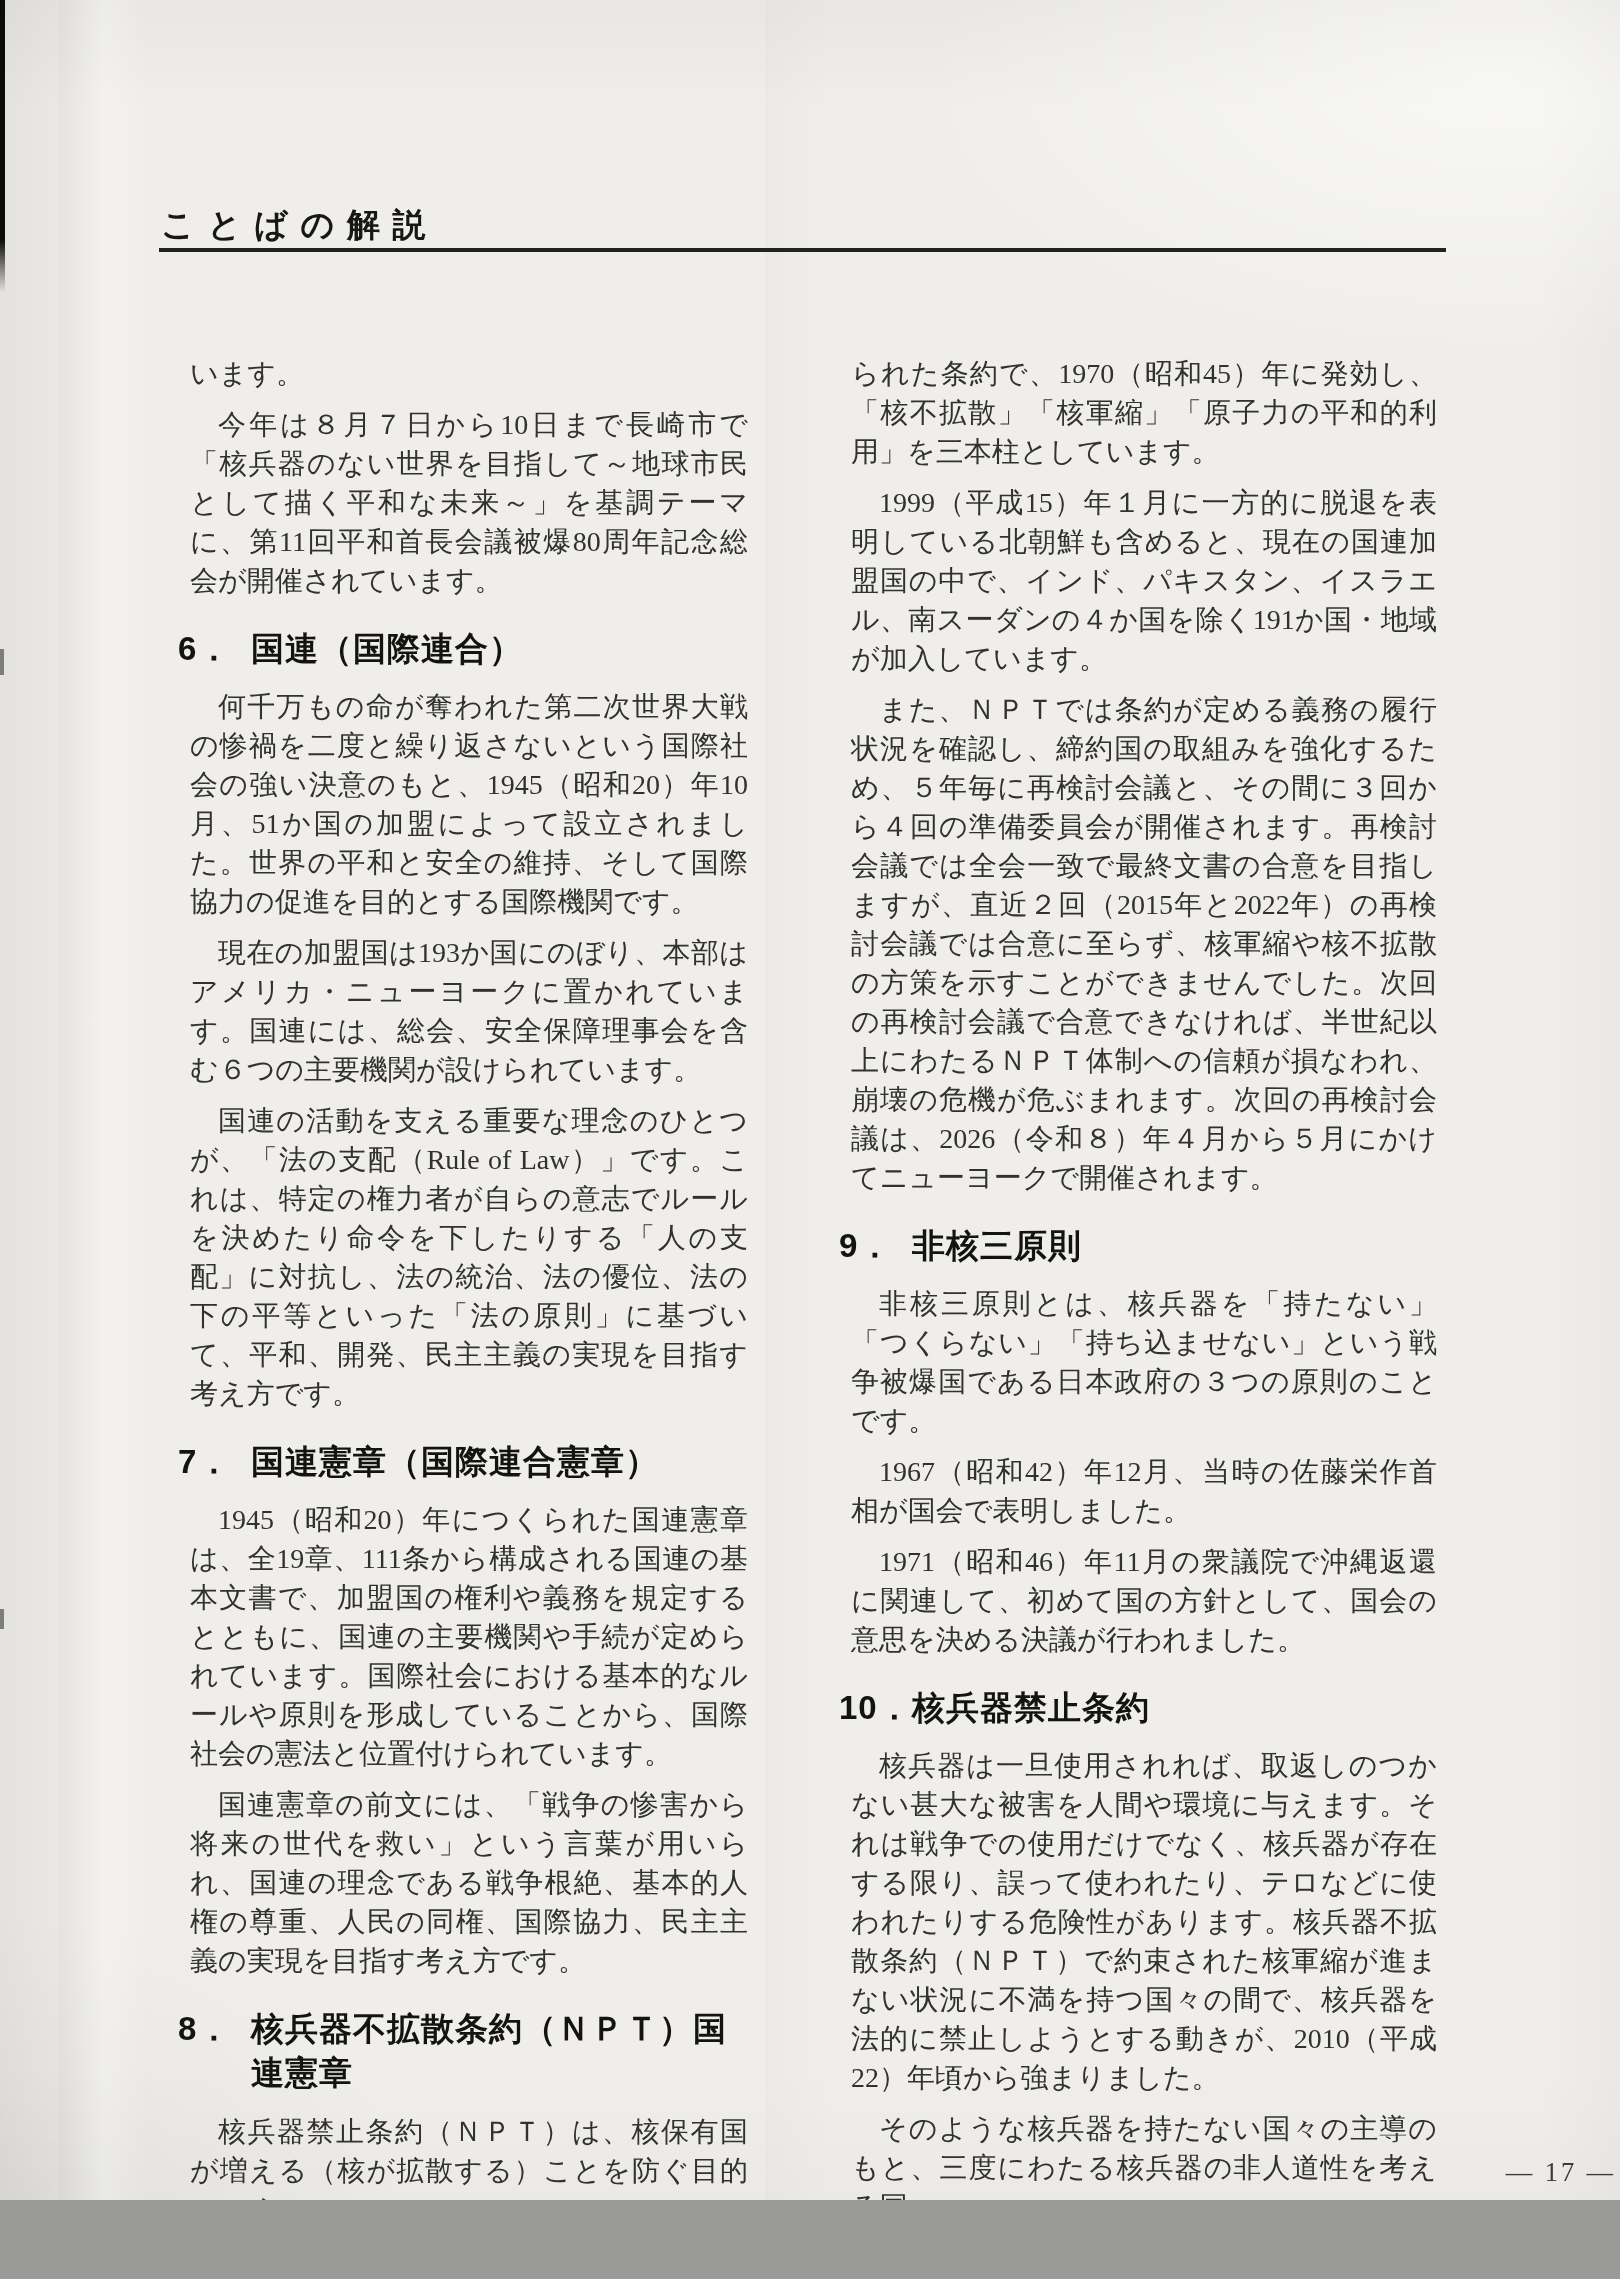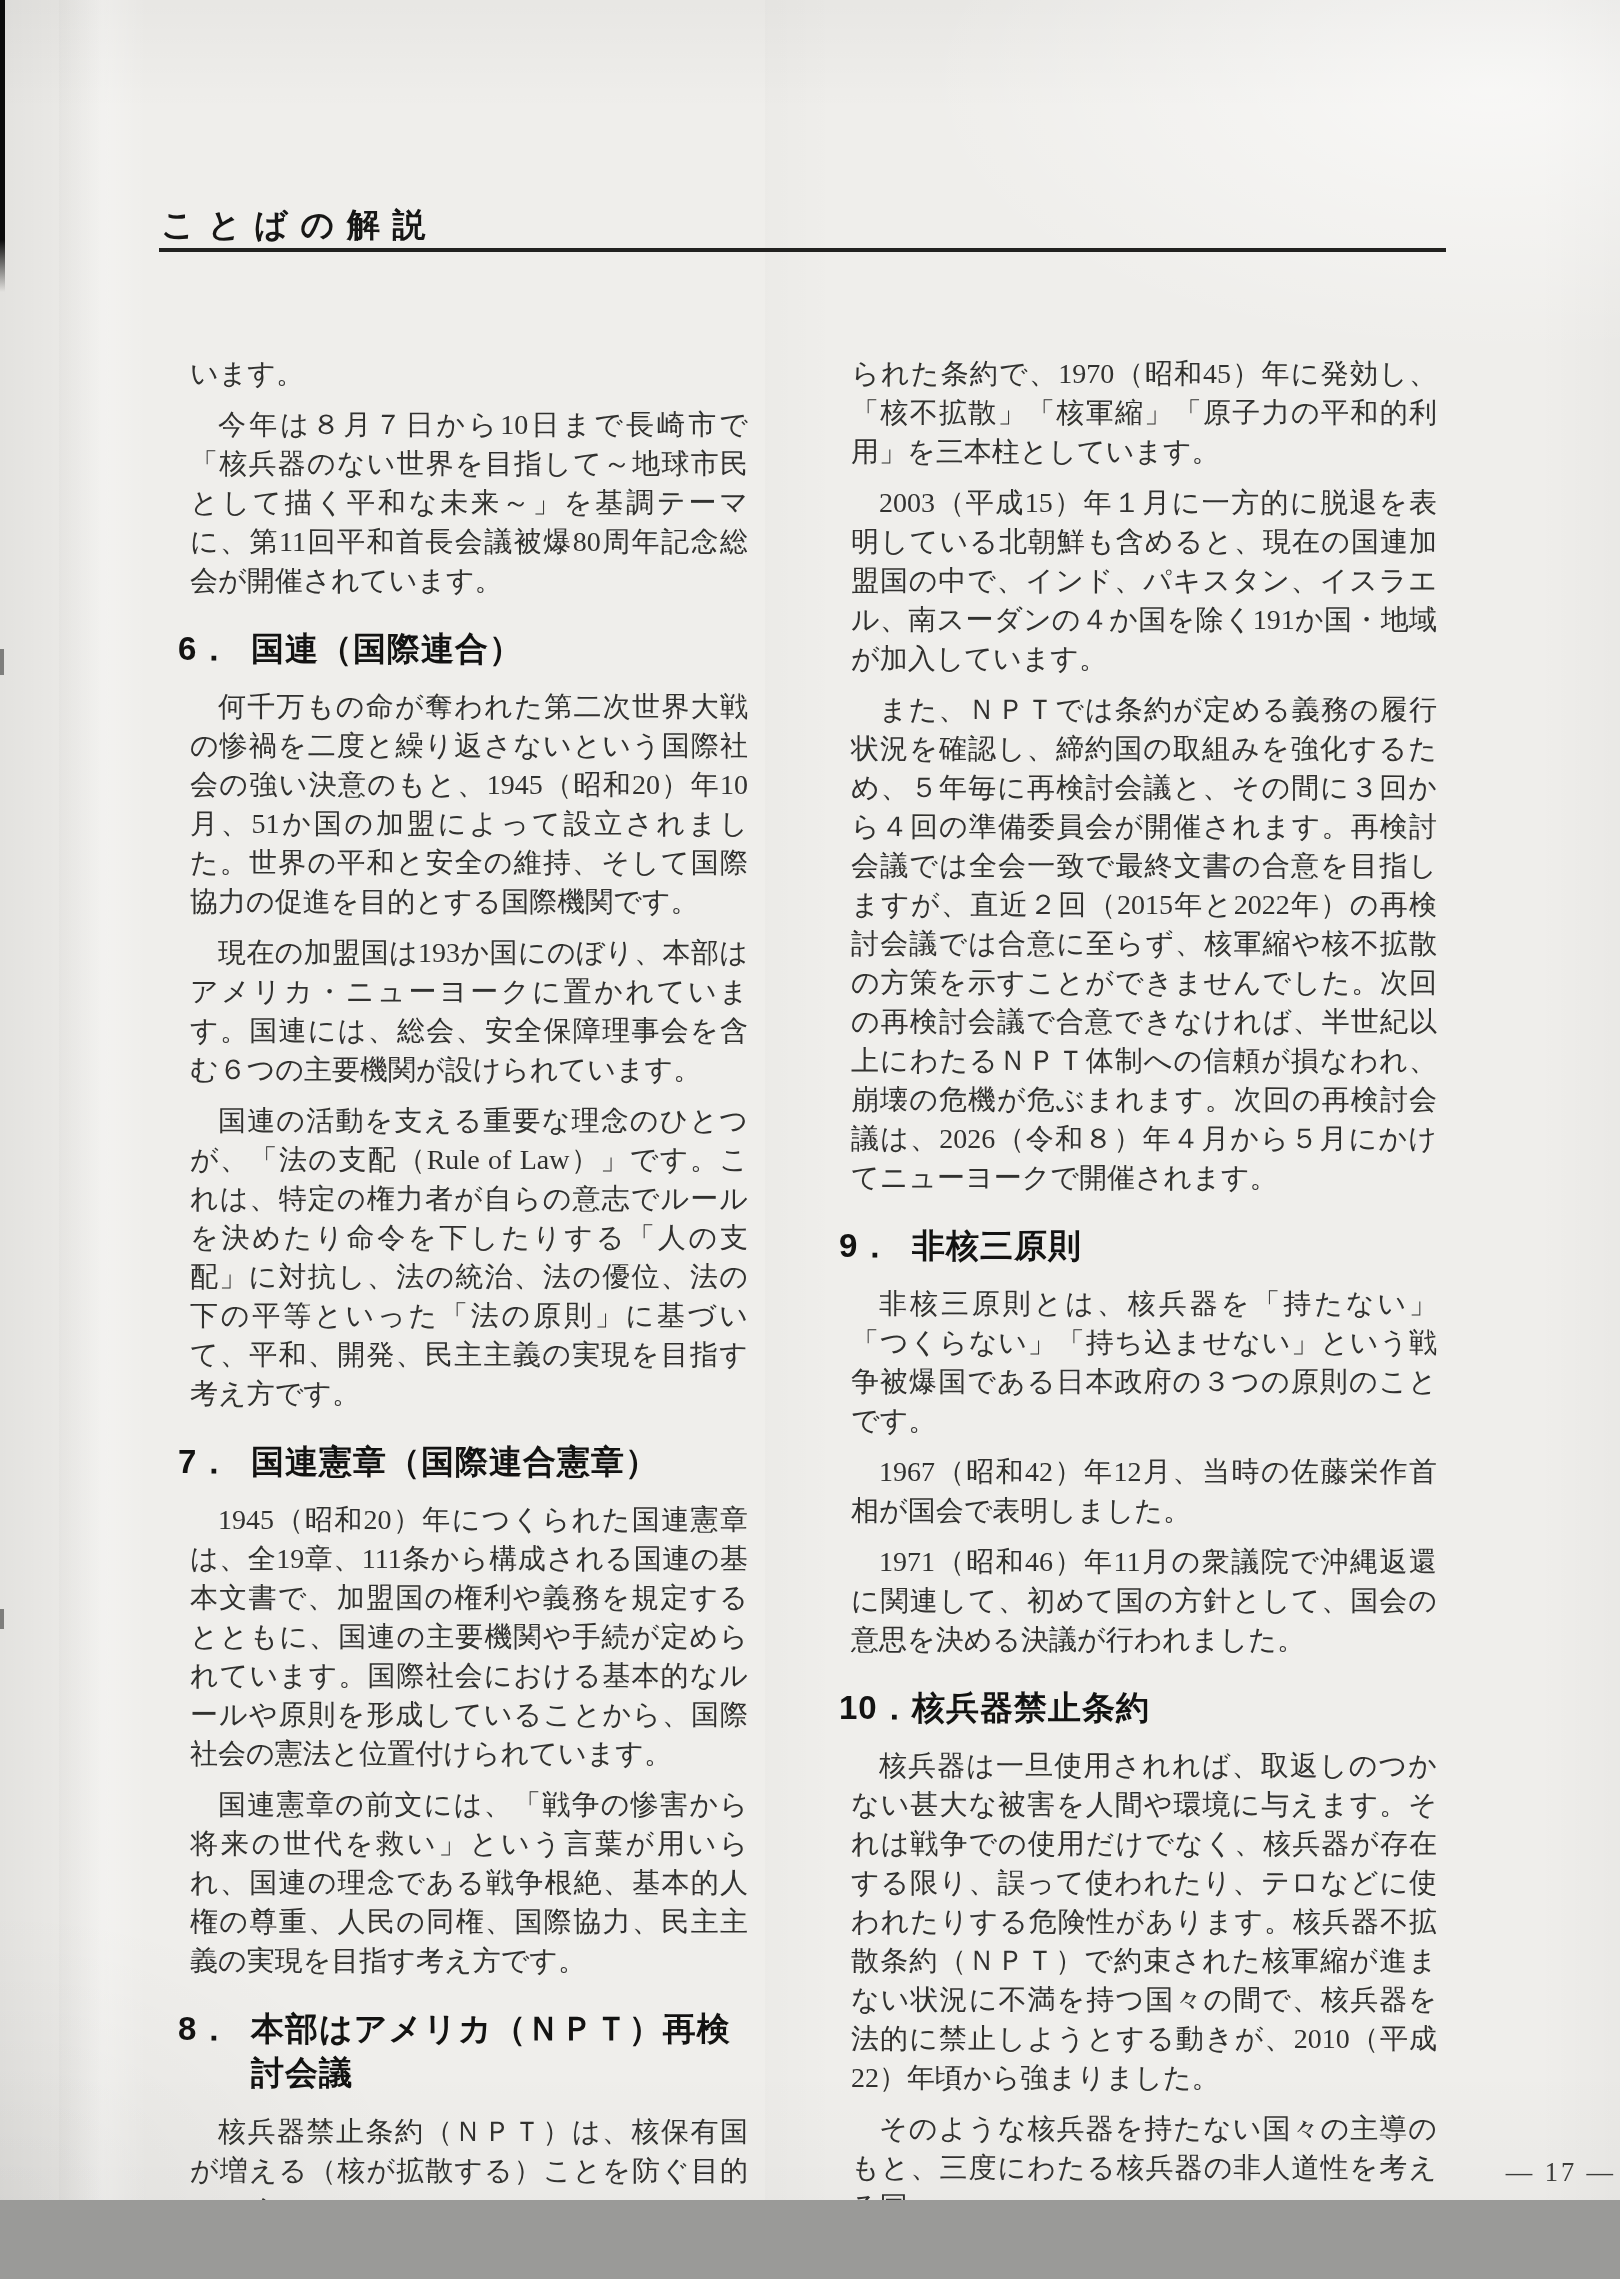--- a/index.html
+++ b/index.html
@@ -85,27 +85,27 @@
       <p class="body-para indent">現在の加盟国は193か国にのぼり、本部はアメリカ・ニューヨークに置かれています。国連には、総会、安全保障理事会を含む６つの主要機関が設けられています。</p>
       <p class="body-para indent">国連の活動を支える重要な理念のひとつが、「法の支配（Rule of Law）」です。これは、特定の権力者が自らの意志でルールを決めたり命令を下したりする「人の支配」に対抗し、法の統治、法の優位、法の下の平等といった「法の原則」に基づいて、平和、開発、民主主義の実現を目指す考え方です。</p>
       <h2 class="sec-heading">
         <span class="sec-num">7．</span>
         <span class="sec-text">国連憲章（国際連合憲章）</span>
       </h2>
       <p class="body-para indent">1945（昭和20）年につくられた国連憲章は、全19章、111条から構成される国連の基本文書で、加盟国の権利や義務を規定するとともに、国連の主要機関や手続が定められています。国際社会における基本的なルールや原則を形成していることから、国際社会の憲法と位置付けられています。</p>
       <p class="body-para indent">国連憲章の前文には、「戦争の惨害から将来の世代を救い」という言葉が用いられ、国連の理念である戦争根絶、基本的人権の尊重、人民の同権、国際協力、民主主義の実現を目指す考え方です。</p>
       <h2 class="sec-heading">
         <span class="sec-num">8．</span>
-        <span class="sec-text">本部はアメリカ（ＮＰＴ）再検討会議</span>
+        <span class="sec-text">核兵器不拡散条約（ＮＰＴ）国連憲章</span>
       </h2>
       <p class="body-para indent">核兵器禁止条約（ＮＰＴ）は、核保有国が増える（核が拡散する）ことを防ぐ目的につく</p>
     </div>
   <div class="col col-right" id="col-right">
       <p class="body-para">られた条約で、1970（昭和45）年に発効し、「核不拡散」「核軍縮」「原子力の平和的利用」を三本柱としています。</p>
-      <p class="body-para indent">2003（平成15）年１月に一方的に脱退を表明している北朝鮮も含めると、現在の国連加盟国の中で、インド、パキスタン、イスラエル、南スーダンの４か国を除く191か国・地域が加入しています。</p>
+      <p class="body-para indent">1999（平成15）年１月に一方的に脱退を表明している北朝鮮も含めると、現在の国連加盟国の中で、インド、パキスタン、イスラエル、南スーダンの４か国を除く191か国・地域が加入しています。</p>
       <p class="body-para indent">また、ＮＰＴでは条約が定める義務の履行状況を確認し、締約国の取組みを強化するため、５年毎に再検討会議と、その間に３回から４回の準備委員会が開催されます。再検討会議では全会一致で最終文書の合意を目指しますが、直近２回（2015年と2022年）の再検討会議では合意に至らず、核軍縮や核不拡散の方策を示すことができませんでした。次回の再検討会議で合意できなければ、半世紀以上にわたるＮＰＴ体制への信頼が損なわれ、崩壊の危機が危ぶまれます。次回の再検討会議は、2026（令和８）年４月から５月にかけてニューヨークで開催されます。</p>
       <h2 class="sec-heading">
         <span class="sec-num">9．</span>
         <span class="sec-text">非核三原則</span>
       </h2>
       <p class="body-para indent">非核三原則とは、核兵器を「持たない」「つくらない」「持ち込ませない」という戦争被爆国である日本政府の３つの原則のことです。</p>
       <p class="body-para indent">1967（昭和42）年12月、当時の佐藤栄作首相が国会で表明しました。</p>
       <p class="body-para indent">1971（昭和46）年11月の衆議院で沖縄返還に関連して、初めて国の方針として、国会の意思を決める決議が行われました。</p>
       <h2 class="sec-heading">
         <span class="sec-num">10．</span>

